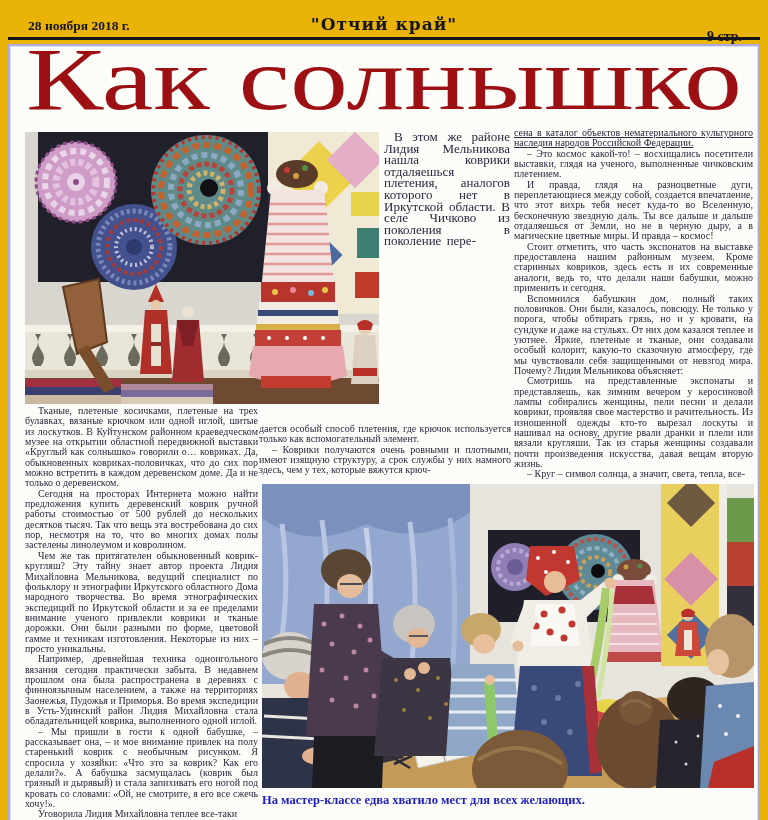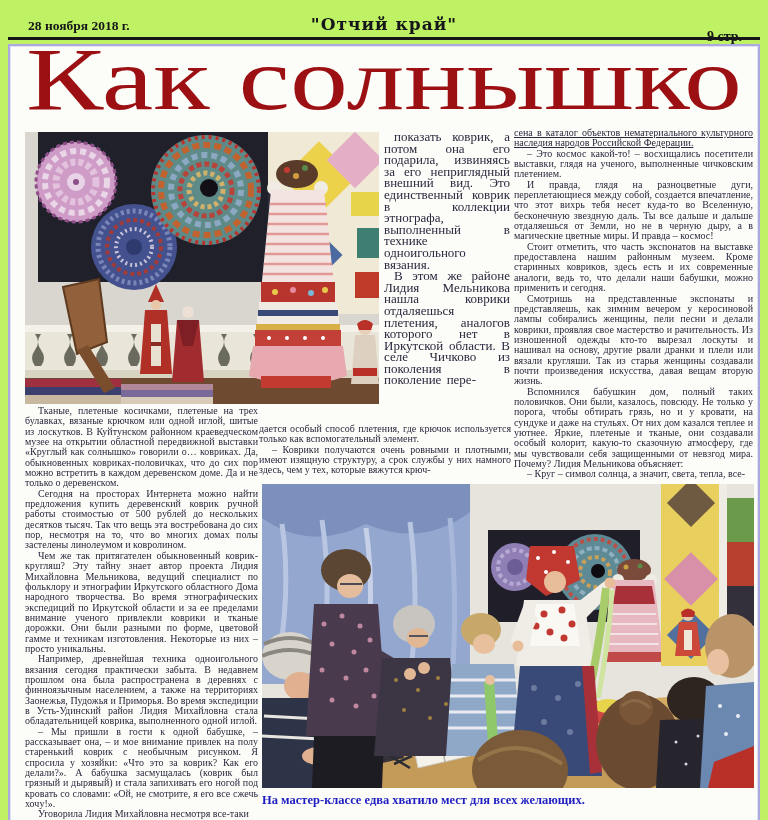--- a/index.html
+++ b/index.html
@@ -1,16 +1,16 @@
 <!DOCTYPE html>
 <html lang="ru"><head>
 <meta charset="utf-8">
 <style>
   html,body{margin:0;padding:0;background:#ffffff;}
-  .page{position:relative;width:768px;height:820px;background:#bef264;overflow:hidden;
+  .page{position:relative;width:768px;height:820px;background:#eab308;overflow:hidden;
         font-family:"Liberation Serif",serif;color:#29293f;}
   
   .hdr-date{position:absolute;left:28px;top:18px;font-size:13.5px;font-weight:bold;color:#15151a;}
   .hdr-masthead{position:absolute;left:0;right:0;top:14px;text-align:center;font-size:17px;
         font-weight:bold;font-family:"DejaVu Serif",serif;letter-spacing:1px;color:#15151a;}
   .hdr-page{position:absolute;right:26px;top:29px;font-size:14px;font-weight:bold;color:#15151a;}
   .hdr-rule{position:absolute;left:8px;right:8px;top:37px;height:3px;background:#15151a;}
   
   .content-box{position:absolute;left:8px;top:44px;width:748px;height:790px;
         border:2px solid #aca9e0;box-shadow:0 0 0 1px #e3e2f5 inset;background:#fcfcf8;}
@@ -391,35 +391,34 @@
       </g>
     </svg>
   </div>
 
   <div class="col col-left">
       <p>Тканые, плетеные косичками, плетеные на трех булавках, вязаные крючком или одной иглой, шитые из лоскутков. В Куйтунском районном краеведческом музее на открытии областной передвижной выставки «Круглый как солнышко» говорили о… ковриках. Да, обыкновенных ковриках-половичках, что до сих пор можно встретить в каждом деревенском доме. Да и не только о деревенском.</p>
       <p>Сегодня на просторах Интернета можно найти предложения купить деревенский коврик ручной работы стоимостью от 500 рублей до нескольких десятков тысяч. Так что вещь эта востребована до сих пор, несмотря на то, что во многих домах полы застелены линолеумом и ковролином.</p>
       <p>Чем же так притягателен обыкновенный коврик-кругляш? Эту тайну знает автор проекта Лидия Михайловна Мельникова, ведущий специалист по фольклору и этнографии Иркутского областного Дома народного творчества. Во время этнографических экспедиций по Иркутской области и за ее пределами внимание ученого привлекли коврики и тканые дорожки. Они были разными по форме, цветовой гамме и техникам изготовления. Некоторые из них – просто уникальны.</p>
       <p>Например, древнейшая техника одноигольного вязания сегодня практически забыта. В недавнем прошлом она была распространена в деревнях с финноязычным населением, а также на территориях Заонежья, Пудожья и Приморья. Во время экспедиции в Усть-Удинский район Лидия Михайловна стала обладательницей коврика, выполненного одной иглой.</p>
       <p>– Мы пришли в гости к одной бабушке, – рассказывает она, – и мое внимание привлек на полу старенький коврик с необычным рисунком. Я спросила у хозяйки: «Что это за коврик? Как его делали?». А бабушка засмущалась (коврик был грязный и дырявый) и стала запихивать его ногой под кровать со словами: «Ой, не смотрите, я его все сжечь хочу!».</p>
-      <p>Уговорила Лидия Михайловна несмотря все-таки</p>
+      <p>Уговорила Лидия Михайловна теплее все-таки</p>
     </div>
   <div class="col col-mid-narrow">
-      <p>показать коврик, а потом она его подарила, извиняясь за его неприглядный внешний вид. Это единственный коврик в коллекции этнографа, выполненный в технике одноигольного вязания.</p>
       <p>В этом же районе Лидия Мельникова нашла коврики отдаляешься плетения, аналогов которого нет в Иркутской области. В селе Чичково из поколения в поколение пере-</p>
     </div>
   <div class="col col-mid-wide">
       <p style="text-indent: 0px;">дается особый способ плетения, где крючок используется только как вспомогательный элемент.</p>
       <p>– Коврики получаются очень ровными и плотными, имеют изящную структуру, а срок службы у них намного здесь, чем у тех, которые вяжутся крюч-</p>
     </div>
   <div class="col col-right">
       <p style="text-indent: 0px; text-decoration: underline;">сена в каталог объектов нематериального культурного наследия народов Российской Федерации.</p>
       <p>– Это космос какой-то! – восхищались посетители выставки, глядя на ученого, выполненные чичковским плетением.</p>
       <p>И правда, глядя на разноцветные дуги, переплетающиеся между собой, создается впечатление, что этот вихрь тебя несет куда-то во Вселенную, бесконечную звездную даль. Ты все дальше и дальше отдаляешься от Земли, но не в черную дыру, а в магические цветные миры. И правда – космос!</p>
       <p>Стоит отметить, что часть экспонатов на выставке предоставлена нашим районным музеем. Кроме старинных ковриков, здесь есть и их современные аналоги, ведь то, что делали наши бабушки, можно применить и сегодня.</p>
+      <p>Вспомнился бабушкин дом, полный таких половичков. Они были, казалось, повсюду. Не только у порога, чтобы обтирать грязь, но и у кровати, на сундуке и даже на стульях. От них дом казался теплее и уютнее. Яркие, плетеные и тканые, они создавали особый колорит, какую-то сказочную атмосферу, где мы чувствовали себя защищенными от невзгод мира. Почему? Лидия Мельникова объясняет:</p>
       <p>Смотришь на представленные экспонаты и представляешь, как зимним вечером у керосиновой лампы собирались женщины, пели песни и делали коврики, проявляя свое мастерство и рачительность. Из изношенной одежды кто-то вырезал лоскуты и нашивал на основу, другие рвали дранки и плели или вязали кругляши. Так из старья женщины создавали почти произведения искусства, давая вещам вторую жизнь.</p>
-      <p>Вспомнился бабушкин дом, полный таких половичков. Они были, казалось, повсюду. Не только у порога, чтобы обтирать грязь, но и у кровати, на сундуке и даже на стульях. От них дом казался теплее и уютнее. Яркие, плетеные и тканые, они создавали особый колорит, какую-то сказочную атмосферу, где мы чувствовали себя защищенными от невзгод мира. Почему? Лидия Мельникова объясняет:</p>
       <p>– Круг – символ солнца, а значит, света, тепла, все-</p>
     </div>
 
   <div class="caption">На мастер-классе едва хватило мест для всех желающих.</div>
 
 </div>
 
 </body></html>

